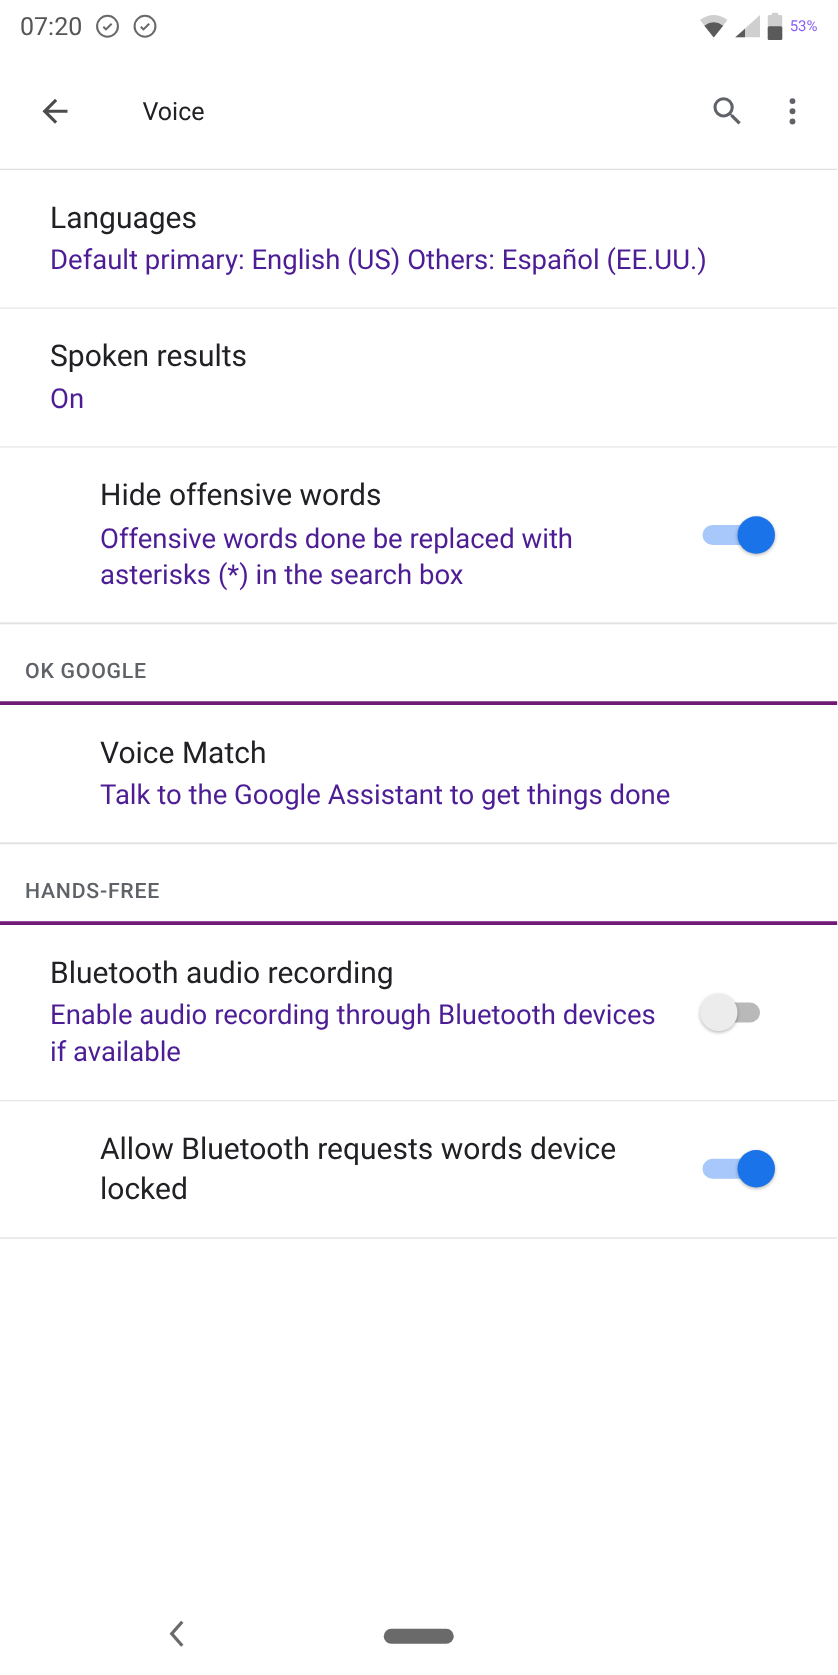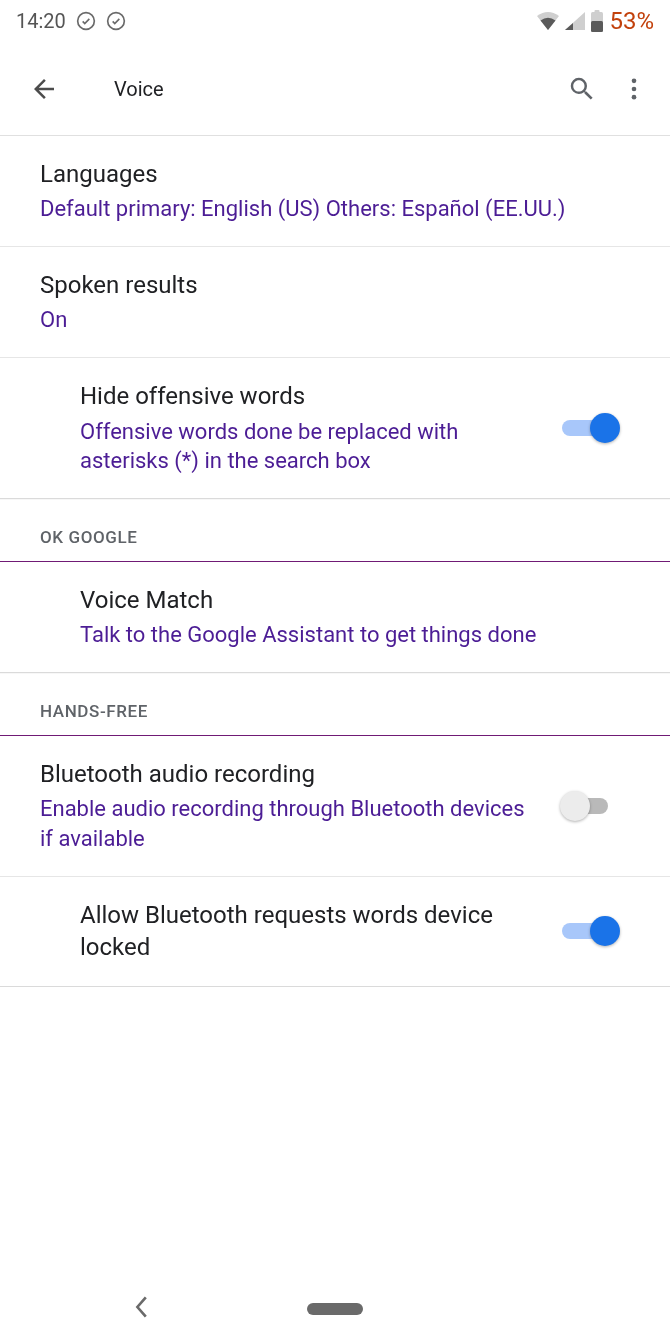--- a/index.html
+++ b/index.html
@@ -43,22 +43,22 @@
     .check-icon {
       width: 20px;
       height: 20px;
       display: inline-flex;
     }
     .status-icon {
       display: inline-flex;
       align-items: center;
     }
     .battery-text {
-      font-size: 24px;
-      color: #c2410c;
+      font-size: 12px;
+      color: #8b5cf6;
     }
     .app-bar {
       height: 94px;
       display: flex;
       align-items: center;
       padding: 0 10px 0 26px;
       border-bottom: 1px solid #e0e0e0;
     }
     .back-icon {
       width: 36px;
@@ -105,27 +105,27 @@
       color: #202124;
       line-height: 1.35;
     }
     .list-subtitle {
       font-size: 22px;
       color: #4c1d95;
       line-height: 1.35;
       margin-top: 4px;
     }
     .section-header {
-      padding: 28px 40px 14px 40px;
+      padding: 28px 40px 14px 20px;
       font-size: 17px;
       color: #5f6368;
       letter-spacing: 0.6px;
       font-weight: 500;
       text-transform: uppercase;
-      border-bottom: 1px solid #701a75;
+      border-bottom: 3px solid #701a75;
     }
     .section-block {
       border-bottom: 1px solid #dadada;
       box-shadow: 0 1px 0 rgba(0,0,0,0.03);
     }
     .switch {
       position: relative;
       width: 52px;
       height: 32px;
       flex-shrink: 0;
@@ -181,21 +181,21 @@
       height: 12px;
       border-radius: 6px;
       background: #6a6a6a;
     }
   </style>
 </head>
 <body>
 
 <div class="status-bar">
   <div class="status-left">
-    <span class="status-time">14:20</span>
+    <span class="status-time">07:20</span>
     <span class="check-icon">
       <svg viewBox="0 0 24 24" width="20" height="20">
           <circle cx="12" cy="12" r="10" fill="none" stroke="#6a6a6a" stroke-width="2"></circle>
           <path d="M8 12.5l2.5 2.5L16 9.5" fill="none" stroke="#6a6a6a" stroke-width="2"></path>
         </svg>
     </span>
     <span class="check-icon">
       <svg viewBox="0 0 24 24" width="20" height="20">
           <circle cx="12" cy="12" r="10" fill="none" stroke="#6a6a6a" stroke-width="2"></circle>
           <path d="M8 12.5l2.5 2.5L16 9.5" fill="none" stroke="#6a6a6a" stroke-width="2"></path>

